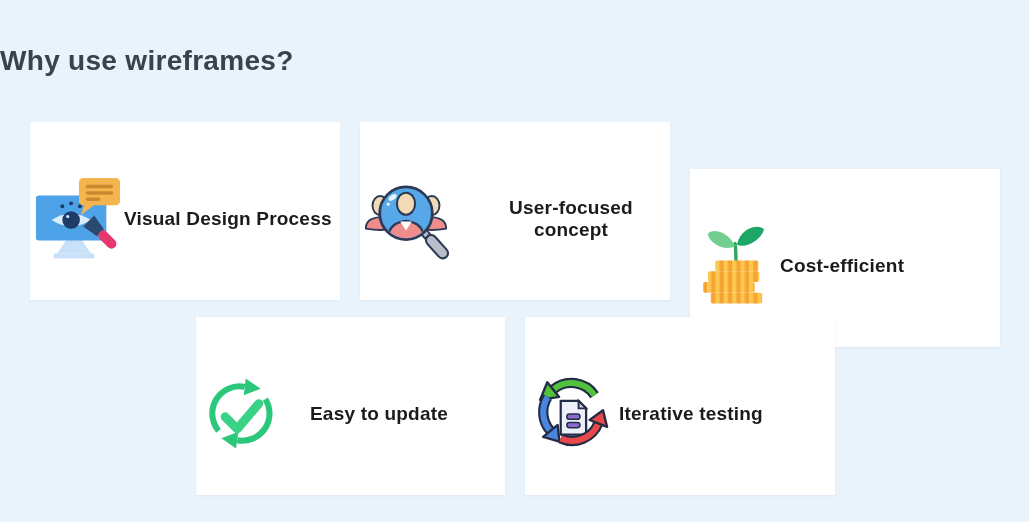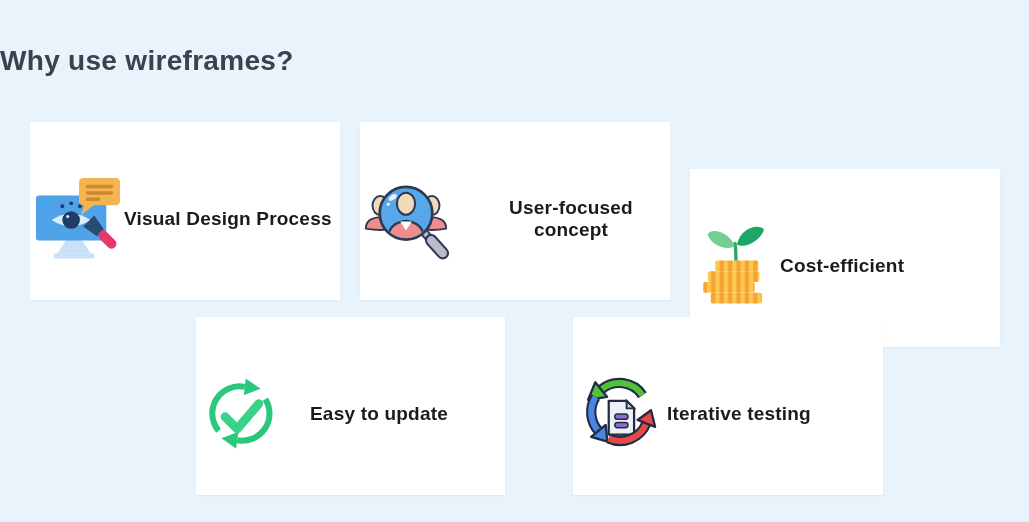--- a/index.html
+++ b/index.html
@@ -19,21 +19,21 @@
   .card {
     position:absolute;
     background: var(--card, #ffffff);
     display:flex; align-items:center;
     box-shadow:0 1px 2px rgba(100,130,160,.08);
   }
   .c1 { left:30px;  top:122px; width:310px; height:178px; }
   .c2 { left:360px; top:122px; width:310px; height:178px;gap:20px; }
   .c3 { left:690px; top:122px; width:310px; height:178px;margin-top:47px; }
   .c4 { left:196px; top:317px; width:309px; height:178px;gap:24px; }
-  .c5 { left:525px; top:317px; width:310px; height:178px;margin-left:48px; }
+  .c5 { left:525px; top:317px; width:310px; height:178px; }
   .icon-wrap {
     height:88px; margin-top:15px;
     display:flex; align-items:center; justify-content:center;
   }
   .icon-wrap svg { display:block; }
   .card-label {
     margin-top:15px;
     font-size:19px; font-weight:600; letter-spacing:.2px;
     color: var(--label-text, #1b1b19);
     text-align:center;

